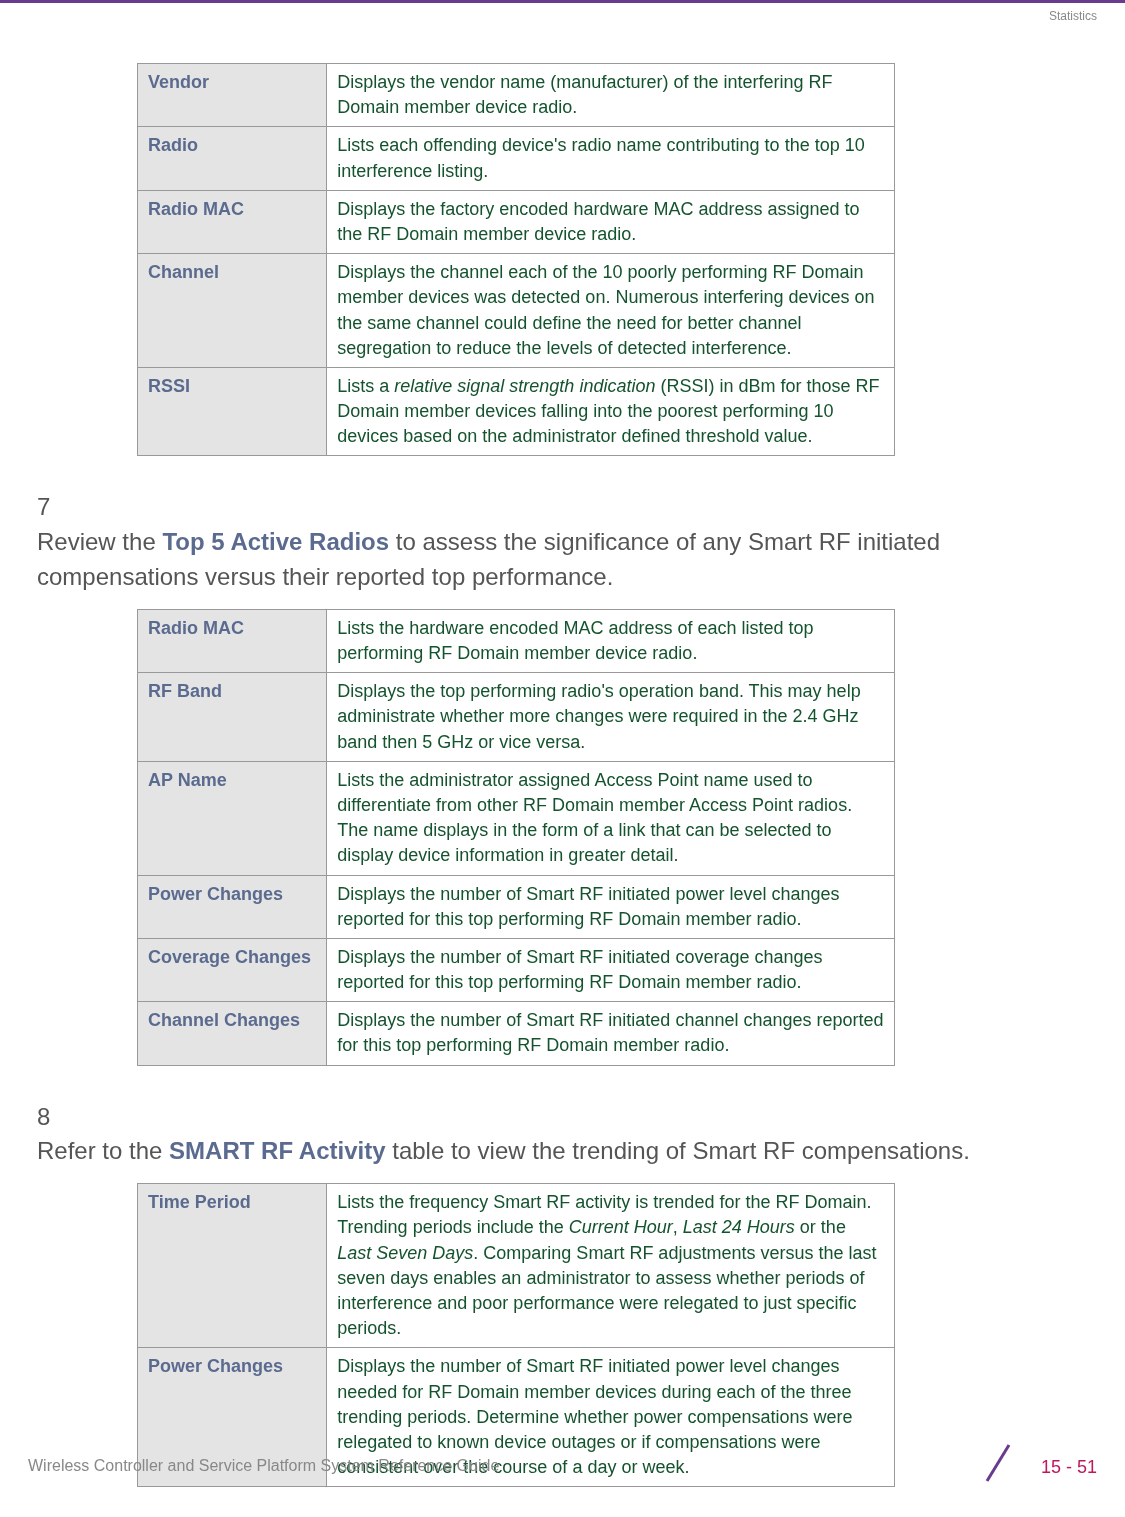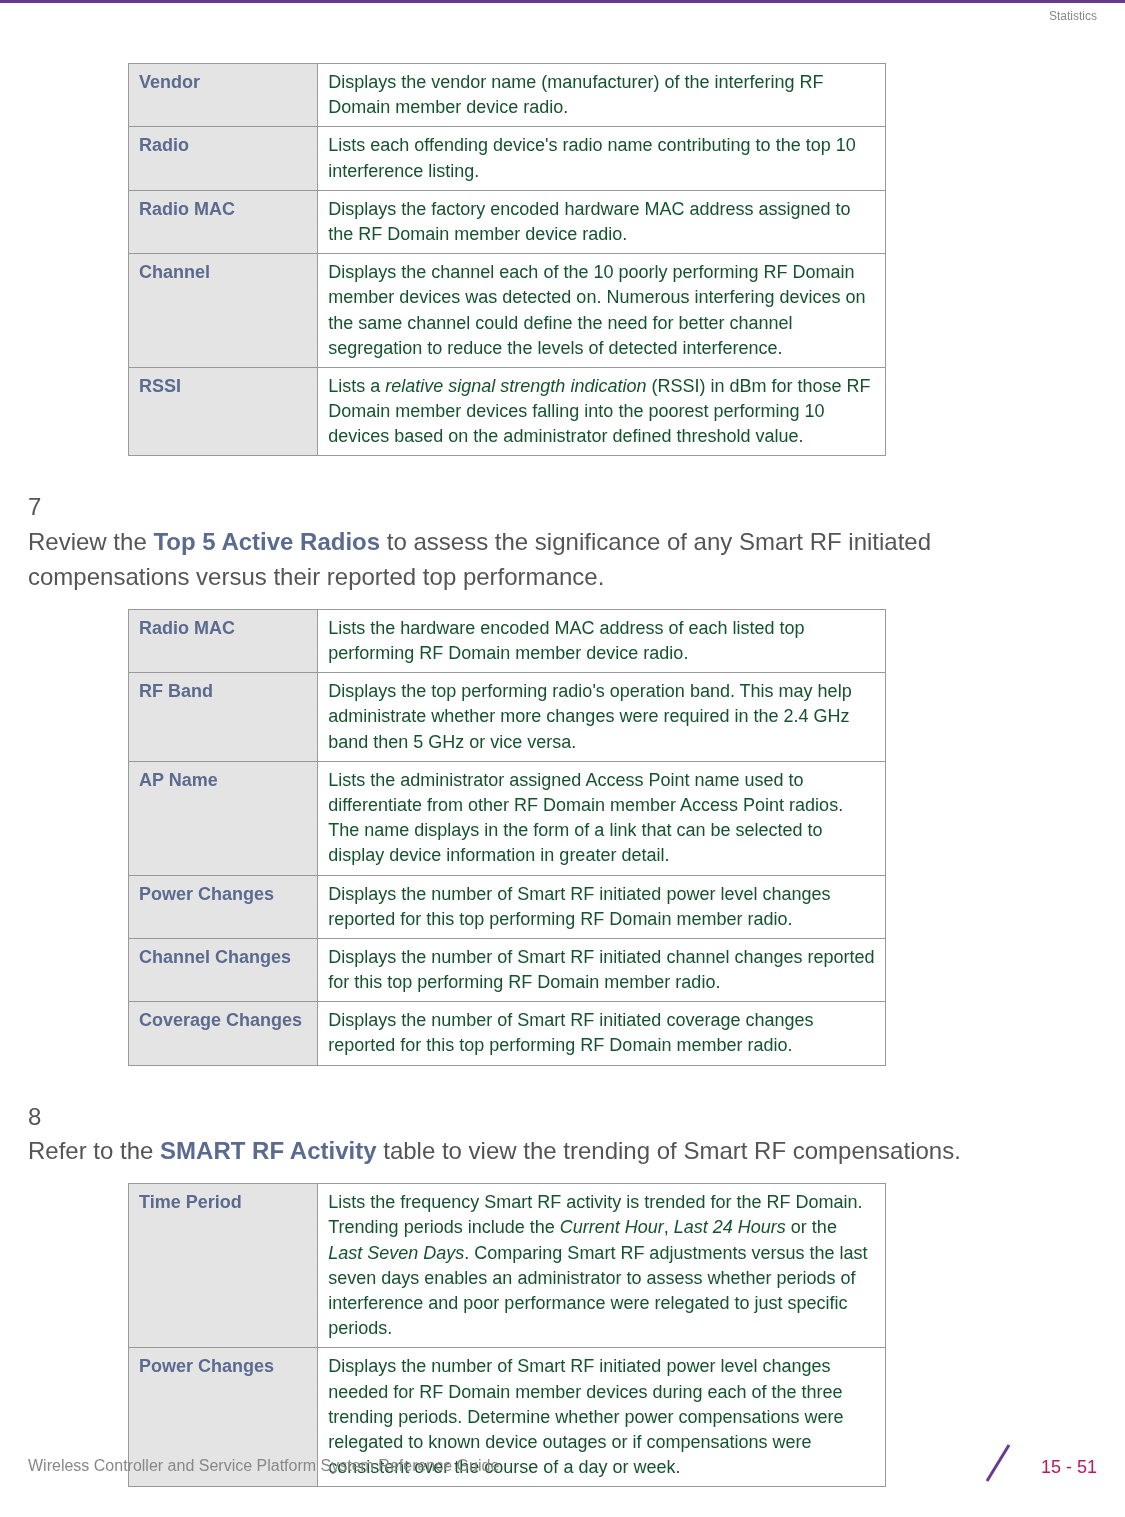--- a/index.html
+++ b/index.html
@@ -14,20 +14,21 @@
   }
   .topbar {
     border-top: 3px solid #693a8e;
     padding: 6px 28px 0 0;
     text-align: right;
     color: #888;
     font-size: 12px;
   }
   .content {
     padding: 40px 28px 0 28px;
+    margin-left: 9px;
   }
   table.def {
     border-collapse: collapse;
     width: 758px;
     margin: 0 0 0 100px;
   }
   table.def td {
     border: 1px solid #999;
     padding: 6px 10px 6px 10px;
     vertical-align: top;
@@ -133,26 +134,26 @@
     </tr>
     <tr>
       <td class="term">AP Name</td>
       <td>Lists the administrator assigned Access Point name used to differentiate from other RF Domain member Access Point radios. The name displays in the form of a link that can be selected to display device information in greater detail.</td>
     </tr>
     <tr>
       <td class="term">Power Changes</td>
       <td>Displays the number of Smart RF initiated power level changes reported for this top performing RF Domain member radio.</td>
     </tr>
     <tr>
+      <td class="term">Coverage Changes</td>
+      <td>Displays the number of Smart RF initiated coverage changes reported for this top performing RF Domain member radio.</td>
+    </tr>
+    <tr>
       <td class="term">Channel Changes</td>
       <td>Displays the number of Smart RF initiated channel changes reported for this top performing RF Domain member radio.</td>
-    </tr>
-    <tr>
-      <td class="term">Coverage Changes</td>
-      <td>Displays the number of Smart RF initiated coverage changes reported for this top performing RF Domain member radio.</td>
     </tr>
   </tbody>
     </table>
 
   <div class="step">
     <span class="num">8</span>
     <span class="body"><span>Refer to the </span><span class="bold-blue">SMART RF Activity</span><span> table to view the trending of Smart RF compensations.</span></span>
   </div>
 
   <table class="def">

